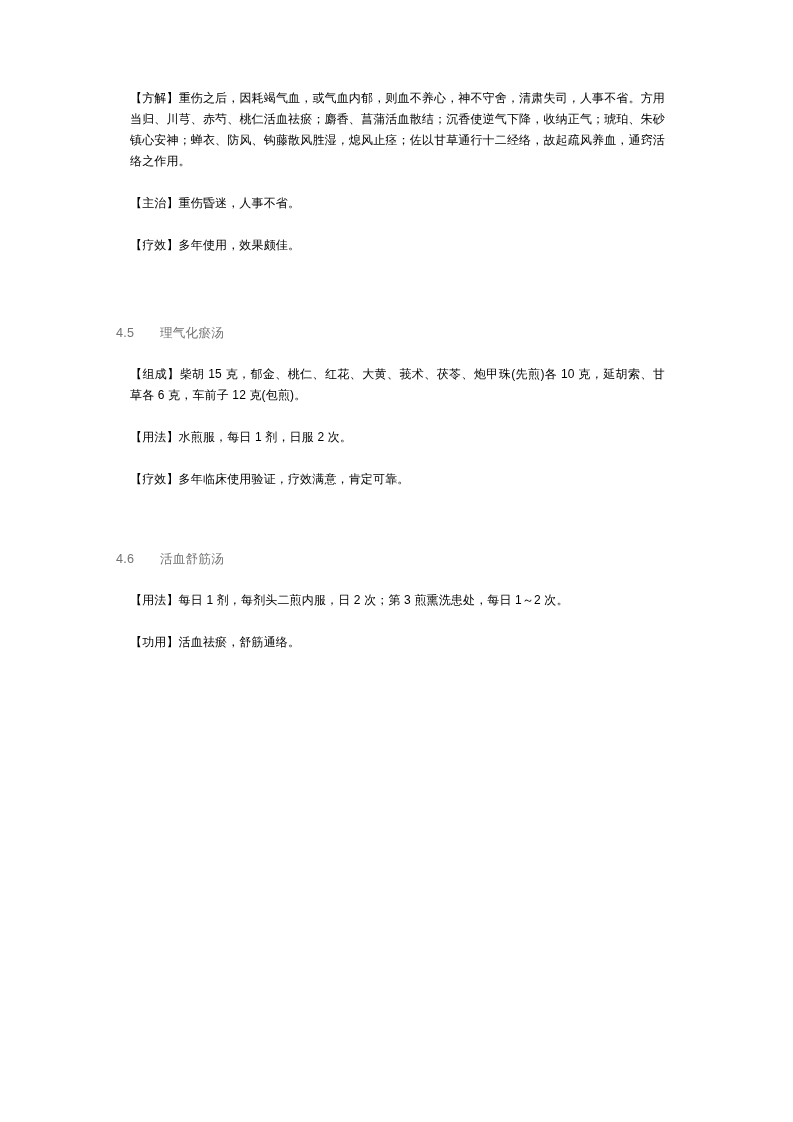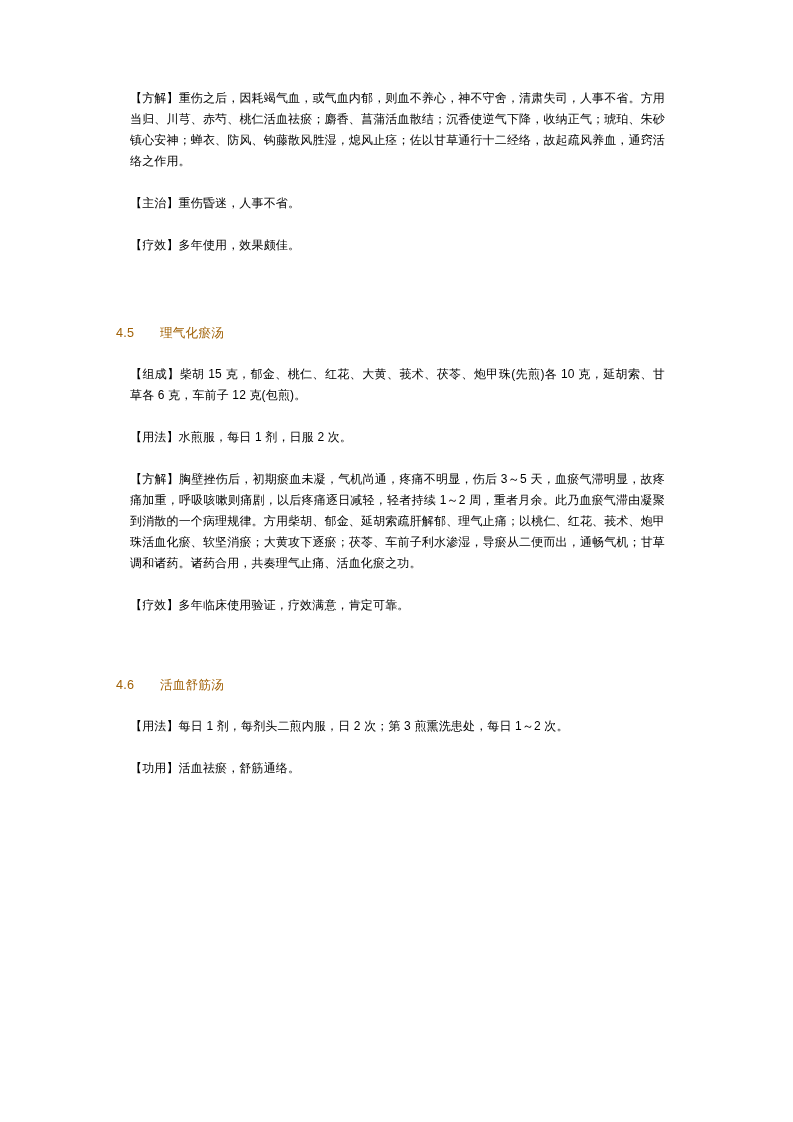--- a/index.html
+++ b/index.html
@@ -35,21 +35,21 @@
     text-justify: inter-ideograph;
     letter-spacing: 0.15px;
   }
   p.para.hang {
     padding-left: 14px;
   }
   h2.heading {
     margin: 0 0 20px 0;
     font-size: 12.6px;
     font-weight: normal;
-    color: #a16207;
+    color: #737373;
     line-height: 21px;
     letter-spacing: 0.2px;
   }
   h2.heading .num {
     display: inline-block;
     width: 44px;
   }
   .gap-large { height: 38px; }
   .gap-xlarge { height: 46px; }
 </style>
@@ -70,21 +70,20 @@
     <h2 class="heading">
       <span class="num">4.5</span><span>理气化瘀汤</span>
     </h2>
 
 
     <p class="para hang">【组成】柴胡 15 克，郁金、桃仁、红花、大黄、莪术、茯苓、炮甲珠(先煎)各 10 克，延胡索、甘草各 6 克，车前子 12 克(包煎)。</p>
 
     <p class="para hang">【用法】水煎服，每日 1 剂，日服 2 次。</p>
 
 
-    <p class="para hang">【方解】胸壁挫伤后，初期瘀血未凝，气机尚通，疼痛不明显，伤后 3～5 天，血瘀气滞明显，故疼痛加重，呼吸咳嗽则痛剧，以后疼痛逐日减轻，轻者持续 1～2 周，重者月余。此乃血瘀气滞由凝聚到消散的一个病理规律。方用柴胡、郁金、延胡索疏肝解郁、理气止痛；以桃仁、红花、莪术、炮甲珠活血化瘀、软坚消瘀；大黄攻下逐瘀；茯苓、车前子利水渗湿，导瘀从二便而出，通畅气机；甘草调和诸药。诸药合用，共奏理气止痛、活血化瘀之功。</p>
 
 
 
     <p class="para hang">【疗效】多年临床使用验证，疗效满意，肯定可靠。</p>
 
     <div class="gap-large"></div>
 
     <h2 class="heading">
       <span class="num">4.6</span><span>活血舒筋汤</span>
     </h2>

